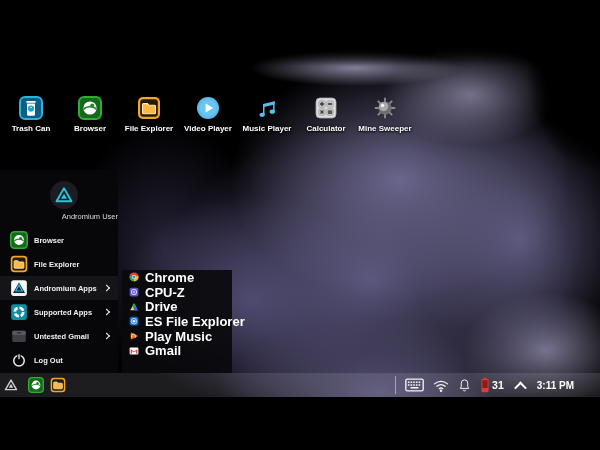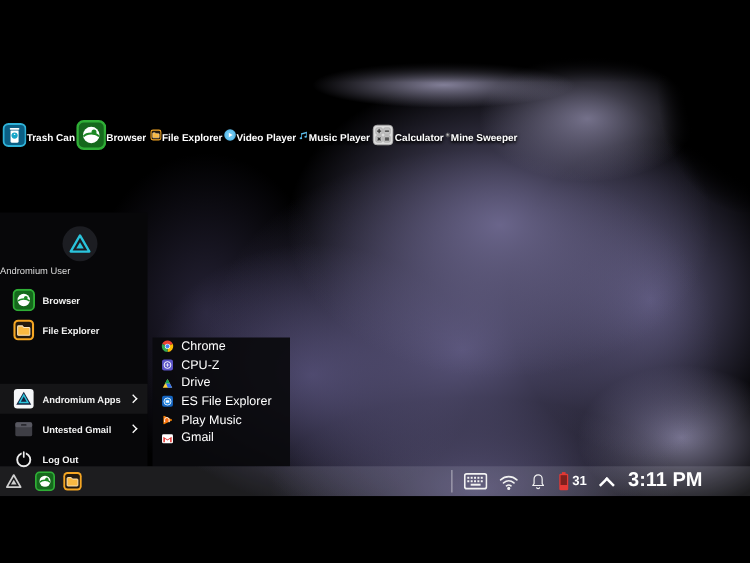--- a/index.html
+++ b/index.html
@@ -17,58 +17,58 @@
     radial-gradient(ellipse 230px 165px at 400px 180px,rgba(110,105,144,.95),rgba(110,105,144,0) 74%),
     radial-gradient(ellipse 270px 210px at 370px 280px,rgba(93,88,128,.95),rgba(93,88,128,0) 76%),
     radial-gradient(ellipse 175px 140px at 250px 300px,rgba(78,73,112,.9),rgba(78,73,112,0) 75%),
     radial-gradient(ellipse 150px 170px at 520px 240px,rgba(107,102,144,.85),rgba(107,102,144,0) 75%),
     radial-gradient(ellipse 115px 80px at 545px 350px,rgba(141,137,168,.85),rgba(141,137,168,0) 72%),
     radial-gradient(ellipse 210px 95px at 380px 392px,rgba(86,81,116,.9),rgba(86,81,116,0) 78%),
     radial-gradient(ellipse 130px 170px at 165px 250px,rgba(47,43,68,.8),rgba(47,43,68,0) 75%),
     #000;}
 
   
-  .dicon{position:absolute;top:96px;width:58px;display:flex;flex-direction:row;align-items:center;cursor:default;}
+  .dicon{position:absolute;top:96px;width:58px;display:flex;flex-direction:column;align-items:center;cursor:default;}
   .dicon .ic{width:24px;height:24px;display:block;}
   .dicon .lbl{margin-top:4px;font-size:8px;font-weight:700;color:#fff;white-space:nowrap;
               text-shadow:0 1px 2px rgba(0,0,0,.95),0 0 3px rgba(0,0,0,.8);}
 
   
   .startmenu{position:absolute;left:0;top:170px;width:118px;height:203px;background:rgba(7,7,9,.97);}
   .avatar{position:absolute;left:50px;top:11px;width:28px;height:28px;border-radius:50%;background:#1c1d22;
           display:flex;align-items:center;justify-content:center;}
-  .username{position:absolute;left:0;top:42px;width:118px;text-align:left;font-size:7.5px;color:#dcdcdc;}
+  .username{position:absolute;left:0;top:42px;width:118px;text-align:right;font-size:7.5px;color:#dcdcdc;}
   .menu-items{position:absolute;left:0;top:58px;width:118px;}
   .mitem{position:relative;height:24px;display:flex;align-items:center;padding-left:10px;}
-  .mitem.open{background:rgba(255,255,255,.06);margin-top:31px;}
+  .mitem.open{background:rgba(255,255,255,.06);}
   .mitem .mic{width:18px;height:18px;flex:0 0 18px;}
   .mitem .mlbl{margin-left:6px;font-size:7.5px;font-weight:700;color:#f2f2f2;white-space:nowrap;}
   .chev{position:absolute;right:9px;top:50%;width:5px;height:5px;border-right:1.6px solid #fff;
         border-top:1.6px solid #fff;transform:translateY(-50%) rotate(45deg);}
 
   
   .submenu{position:absolute;left:122px;top:270px;width:110px;height:103px;background:rgba(10,10,13,.93);}
   .sitem{height:14.7px;display:flex;align-items:center;padding-left:7px;}
   .sitem .sic{width:10px;height:10px;flex:0 0 10px;}
-  .sitem .slbl{margin-left:6px;font-size:10px;font-weight:400;color:#fff;white-space:nowrap;}
+  .sitem .slbl{margin-left:6px;font-size:13px;font-weight:700;color:#fff;white-space:nowrap;}
 
   
   .taskbar{position:absolute;left:0;top:373px;width:600px;height:24px;background:rgba(225,225,240,.13);}
   .tb-left{position:absolute;left:0;top:0;height:24px;display:flex;align-items:center;}
   .startbtn{width:22px;height:24px;display:flex;align-items:center;justify-content:center;}
   .tb-app{width:16px;height:16px;margin-left:6px;}
   .tb-app svg{width:16px;height:16px;display:block;}
-  .tray{position:absolute;right:16px;top:0;height:24px;display:flex;align-items:center;}
+  .tray{position:absolute;right:4px;top:0;height:24px;display:flex;align-items:center;}
   .tray-div{width:1px;height:18px;background:rgba(255,255,255,.45);margin-right:9px;}
   .tray-ic{display:flex;align-items:center;justify-content:center;margin-right:9px;}
   .batt-group{display:flex;align-items:center;margin-right:9px;}
   .batt-num{font-size:10.5px;font-weight:700;color:#fff;margin-left:2px;}
   .chev-up{width:9px;height:9px;border-left:2.4px solid #fff;border-top:2.4px solid #fff;
            transform:rotate(45deg) translate(1px,1px);margin:3px 12px 0 3px;}
-  .clock{font-size:16px;font-weight:700;color:#fff;margin-right:22px;white-space:nowrap;}
+  .clock{font-size:10px;font-weight:700;color:#fff;margin-right:22px;white-space:nowrap;}
 </style>
 </head>
 <body>
 
 <div class="screen">
   <div class="desktop">
     <div class="wallpaper"></div>
 
     <div class="dicon" style="left:2px">
       <svg class="ic" viewBox="0 0 24 24">
@@ -186,20 +186,29 @@
         <div class="mitem open">
           <svg class="mic" viewBox="0 0 24 24">
             <rect x="1.5" y="1.5" width="21" height="21" rx="3.5" fill="#f4f6f8"></rect>
             <path d="M12 4.5 20 18.5 H4 Z" fill="#15233f"></path>
             <path d="M12 8 16.4 16 H7.6 Z" fill="none" stroke="#2ac4dc" stroke-width="1.6"></path>
           </svg>
           <span class="mlbl">Andromium Apps</span>
           <span class="chev"></span>
         </div>
 
+        <div class="mitem">
+          <svg class="mic" viewBox="0 0 24 24">
+            <rect x="1.5" y="1.5" width="21" height="21" rx="3.5" fill="#0e8fa3"></rect>
+            <circle cx="12" cy="12" r="5.6" fill="none" stroke="#fff" stroke-width="3.4" stroke-dasharray="6.2 2.6"></circle>
+            <circle cx="12" cy="12" r="1.7" fill="#0e8fa3"></circle>
+          </svg>
+          <span class="mlbl">Supported Apps</span>
+          <span class="chev"></span>
+        </div>
 
         <div class="mitem">
           <svg class="mic" viewBox="0 0 24 24">
             <rect x="3" y="5" width="18" height="15" rx="2" fill="#3e3e45"></rect>
             <rect x="3" y="5" width="18" height="5.5" rx="2" fill="#585861"></rect>
             <rect x="9" y="7" width="6" height="1.8" rx=".9" fill="#2a2a30"></rect>
           </svg>
           <span class="mlbl">Untested Gmail</span>
           <span class="chev"></span>
         </div>

